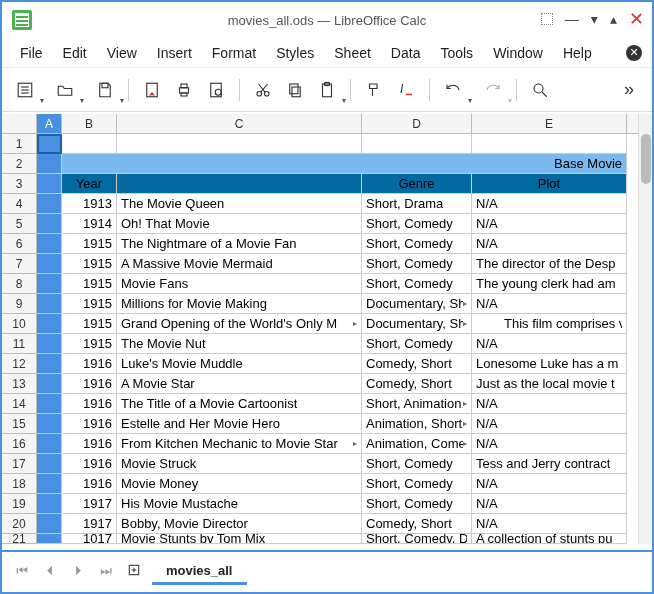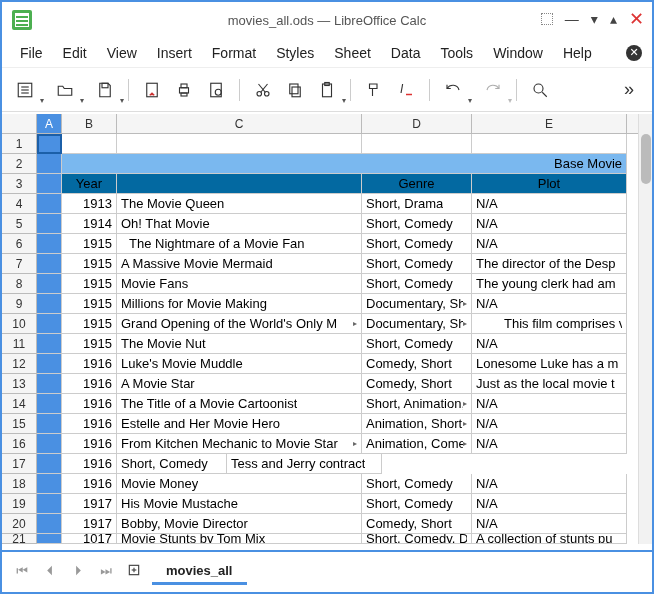--- a/index.html
+++ b/index.html
@@ -274,21 +274,21 @@
       </div>
       <div class="grow">
         <div class="row-h">6</div>
         <div class="cell colA col-A">
           <span style="overflow: hidden; white-space: nowrap;"></span>
         </div>
         <div class="cell colB col-B">
           <span style="overflow: hidden; white-space: nowrap;">1915</span>
         </div>
         <div class="cell col-C">
-          <span style="overflow: hidden; white-space: nowrap; margin-left: 8px;">The Nightmare of a Movie Fan</span>
+          <span style="overflow: hidden; white-space: nowrap;">The Nightmare of a Movie Fan</span>
         </div>
         <div class="cell col-D">
           <span style="overflow: hidden; white-space: nowrap;">Short, Comedy</span>
         </div>
         <div class="cell col-E">
           <span style="overflow: hidden; white-space: nowrap;">N/A</span>
         </div>
       </div>
       <div class="grow">
         <div class="row-h">7</div>
@@ -477,20 +477,23 @@
           <span style="overflow: hidden; white-space: nowrap;">N/A</span>
         </div>
       </div>
       <div class="grow">
         <div class="row-h">17</div>
         <div class="cell colA col-A">
           <span style="overflow: hidden; white-space: nowrap;"></span>
         </div>
         <div class="cell colB col-B">
           <span style="overflow: hidden; white-space: nowrap;">1916</span>
+        </div>
+        <div class="cell col-C">
+          <span style="overflow: hidden; white-space: nowrap;">Movie Struck</span>
         </div>
         <div class="cell col-D">
           <span style="overflow: hidden; white-space: nowrap;">Short, Comedy</span>
         </div>
         <div class="cell col-E">
           <span style="overflow: hidden; white-space: nowrap;">Tess and Jerry contract</span>
         </div>
       </div>
       <div class="grow">
         <div class="row-h">18</div>

